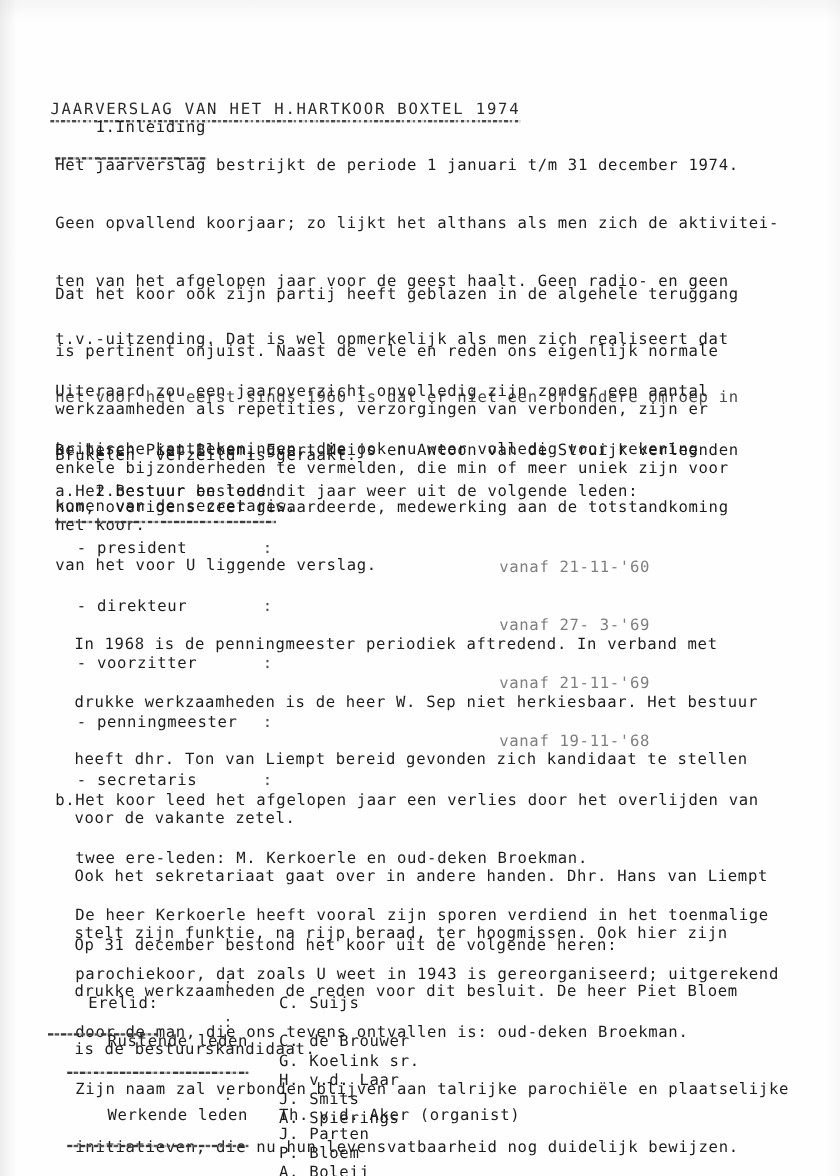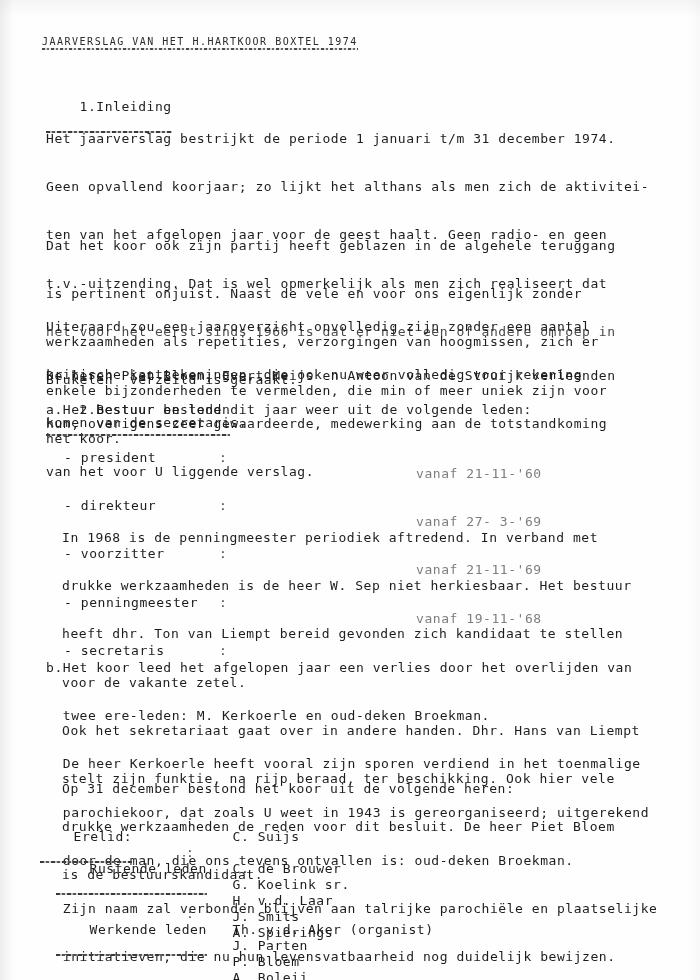--- a/index.html
+++ b/index.html
@@ -46,23 +46,24 @@
 
   
   #title-block {
     position: absolute;
     left: 42px;
     top: 36px;
   }
   #title-block .ttl {
     position: static;
     display: block;
-    font-size: 10px;
+    font-size: 13px;
     letter-spacing: 1.5px;
     color: #2a2a2a;
+    margin-top: 48px;
   }
   .ul-rough {
     display: block;
     height: 2px;
     margin-top: 1px;
     background:
       repeating-linear-gradient(to right,
         #4a4a4a 0px, #4a4a4a 3px,
         rgba(120,120,120,0.28) 3px, rgba(120,120,120,0.28) 5px,
         #6a6a6a 5px, #6a6a6a 7px,
@@ -115,22 +116,22 @@
     <span class="line">Het jaarverslag bestrijkt de periode 1 januari t/m 31 december 1974.</span>
     <span class="line">Geen opvallend koorjaar; zo lijkt het althans als men zich de aktivitei-</span>
     <span class="line">ten van het afgelopen jaar voor de geest haalt. Geen radio- en geen</span>
     <span class="line">t.v.-uitzending. Dat is wel opmerkelijk als men zich realiseert dat</span>
     <span class="line mid">het voor het eerst sinds 1960 is dat er niet een of andere omroep in</span>
     <span class="line">Brukelen  verzeild is geraakt.</span>
   </div>
 
   <div class="tw para" style="left:46px; top:206px;">
     <span class="line">Dat het koor ook zijn partij heeft geblazen in de algehele teruggang</span>
-    <span class="line">is pertinent onjuist. Naast de vele en voor ons eigenlijk zonder</span>
-    <span class="line">werkzaamheden als repetities, verzorgingen van hoogmissen, zich er</span>
+    <span class="line">is pertinent onjuist. Naast de vele en reden ons eigenlijk normale</span>
+    <span class="line">werkzaamheden als repetities, verzorgingen van verbonden, zijn er</span>
     <span class="line">enkele bijzonderheden te vermelden, die min of meer uniek zijn voor</span>
     <span class="line">het koor.</span>
   </div>
 
   <div class="tw para" style="left:46px; top:287px;">
     <span class="line">Uiteraard zou een jaaroverzicht onvolledig zijn zonder een aantal</span>
     <span class="line">kritische kanttekeningen, die ook nu weer volledig voor rekening</span>
     <span class="line">komen van de secretaris.</span>
   </div>
 
@@ -170,21 +171,21 @@
     <span class="roster-row faint">vanaf 21-11-'69</span>
     <span class="roster-row faint">vanaf 19-11-'68</span>
   </div>
 
   <div class="tw para" style="left:62px; top:498px;">
     <span class="line">In 1968 is de penningmeester periodiek aftredend. In verband met</span>
     <span class="line">drukke werkzaamheden is de heer W. Sep niet herkiesbaar. Het bestuur</span>
     <span class="line">heeft dhr. Ton van Liempt bereid gevonden zich kandidaat te stellen</span>
     <span class="line">voor de vakante zetel.</span>
     <span class="line">Ook het sekretariaat gaat over in andere handen. Dhr. Hans van Liempt</span>
-    <span class="line">stelt zijn funktie, na rijp beraad, ter beschikking. Ook hier vele</span>
+    <span class="line">stelt zijn funktie, na rijp beraad, ter hoogmissen. Ook hier zijn</span>
     <span class="line">drukke werkzaamheden de reden voor dit besluit. De heer Piet Bloem</span>
     <span class="line">is de bestuurskandidaat.</span>
   </div>
 
   <div class="tw para" style="left:46px; top:628px;">
     <span class="line">b.Het koor leed het afgelopen jaar een verlies door het overlijden van</span>
     <span class="line">  twee ere-leden: M. Kerkoerle en oud-deken Broekman.</span>
     <span class="line">  De heer Kerkoerle heeft vooral zijn sporen verdiend in het toenmalige</span>
     <span class="line">  parochiekoor, dat zoals U weet in 1943 is gereorganiseerd; uitgerekend</span>
     <span class="line">  door de man, die ons tevens ontvallen is: oud-deken Broekman.</span>

